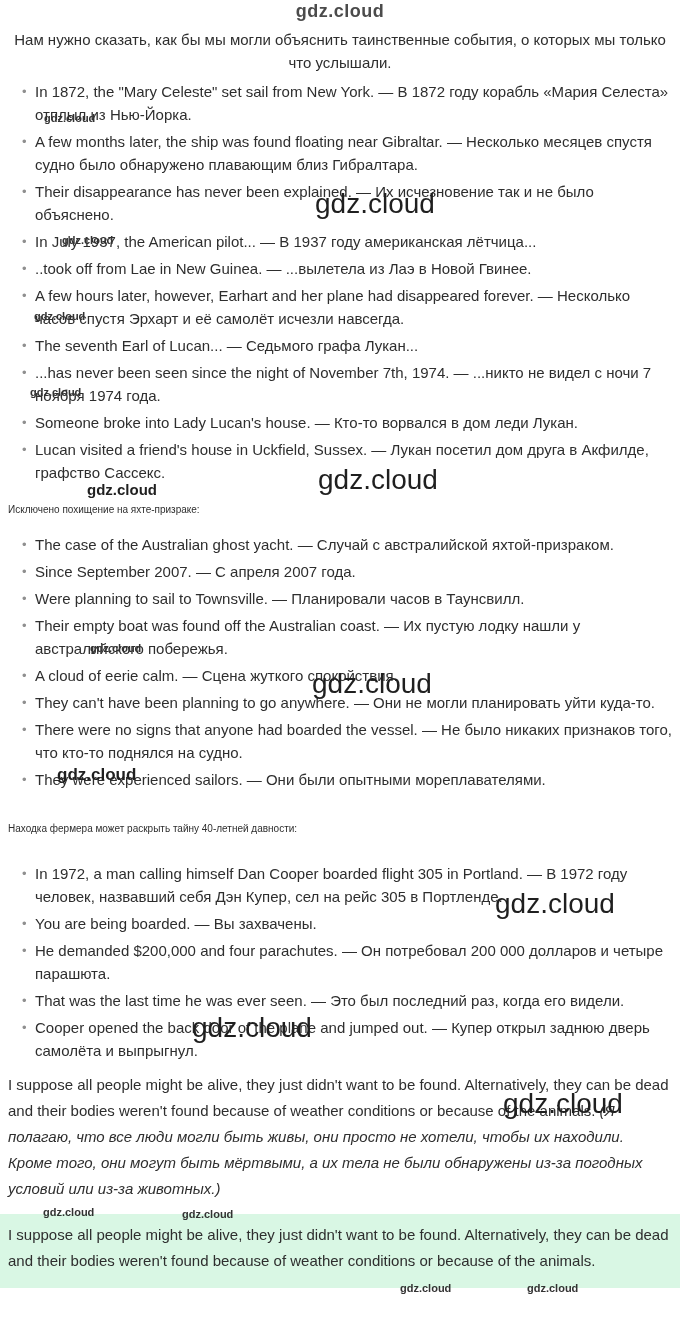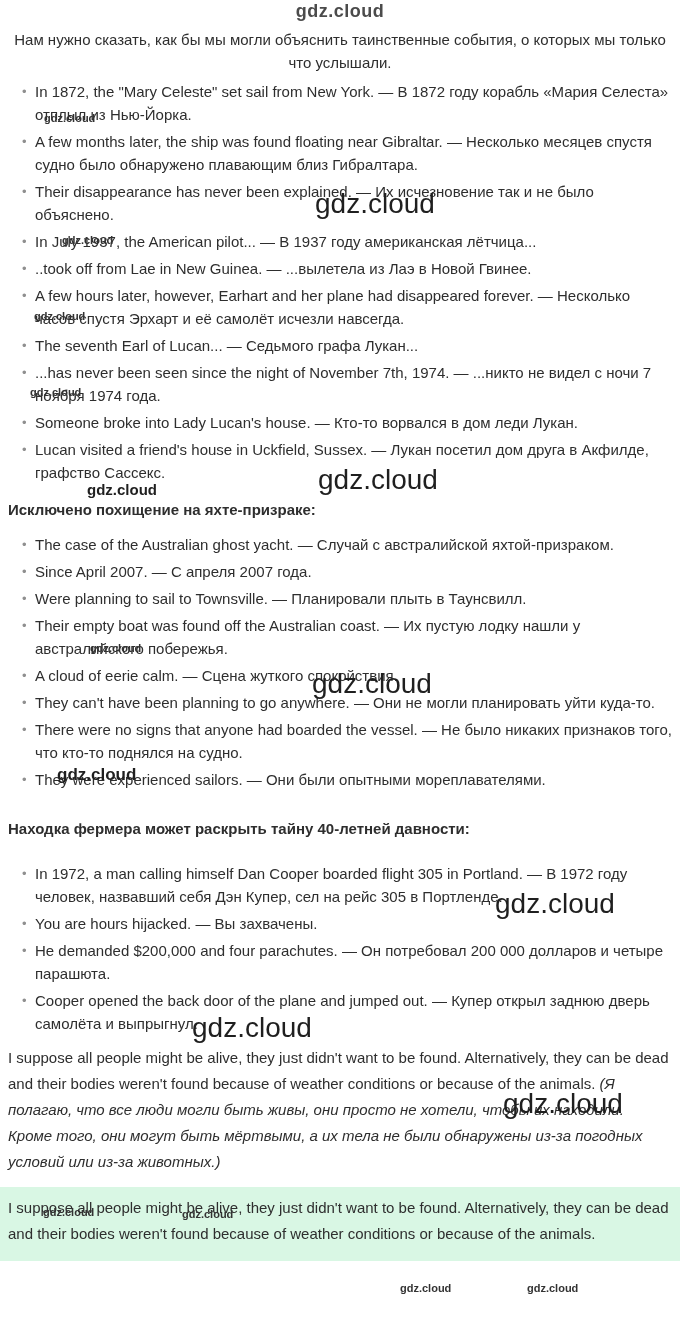--- a/index.html
+++ b/index.html
@@ -35,23 +35,23 @@
   ul.bullet-list li::before {
     content: "•";
     position: absolute;
     left: 0;
     top: 0;
     color: #8f8f8f;
     font-size: 13px;
     line-height: 23px;
   }
   h3.section-heading {
-    font-size: 15px;
+    font-size: 10px;
     line-height: 23px;
-    font-weight: bold;
+    font-weight: normal;
     margin: 14px 0 12px 0;
   }
   h3.section-heading.spaced { margin: 26px 0 22px 0; }
   .conclusion {
     margin: 10px 0 12px 0;
     line-height: 26px;
   }
   .conclusion em { font-style: italic; }
   .highlight-paragraph {
     margin: 0 -8px;
@@ -97,35 +97,36 @@
     <li>The seventh Earl of Lucan... — Седьмого графа Лукан...</li>
     <li>...has never been seen since the night of November 7th, 1974. — ...никто не видел с ночи 7 ноября 1974 года.</li>
     <li>Someone broke into Lady Lucan's house. — Кто-то ворвался в дом леди Лукан.</li>
     <li>Lucan visited a friend's house in Uckfield, Sussex. — Лукан посетил дом друга в Акфилде, графство Сассекс.</li>
   </ul>
 
   <h3 class="section-heading">Исключено похищение на яхте-призраке:</h3>
 
   <ul class="bullet-list">
     <li>The case of the Australian ghost yacht. — Случай с австралийской яхтой-призраком.</li>
-    <li>Since April 2007. — С апреля 2007 года.</li>
-    <li>Were planning to sail to Townsville. — Планировали плыть в Таунсвилл.</li>
+    <li>Since September 2007. — С апреля 2007 года.</li>
+    <li>Were planning to sail to Townsville. — Планировали часов в Таунсвилл.</li>
     <li>Their empty boat was found off the Australian coast. — Их пустую лодку нашли у австралийского побережья.</li>
     <li>A cloud of eerie calm. — Сцена жуткого спокойствия.</li>
     <li>They can't have been planning to go anywhere. — Они не могли планировать уйти куда-то.</li>
     <li>There were no signs that anyone had boarded the vessel. — Не было никаких признаков того, что кто-то поднялся на судно.</li>
     <li>They were experienced sailors. — Они были опытными мореплавателями.</li>
   </ul>
 
   <h3 class="section-heading spaced">Находка фермера может раскрыть тайну 40-летней давности:</h3>
 
   <ul class="bullet-list">
     <li>In 1972, a man calling himself Dan Cooper boarded flight 305 in Portland. — В 1972 году человек, назвавший себя Дэн Купер, сел на рейс 305 в Портленде.</li>
-    <li>You are hours hijacked. — Вы захвачены.</li>
+    <li>You are being boarded. — Вы захвачены.</li>
     <li>He demanded $200,000 and four parachutes. — Он потребовал 200 000 долларов и четыре парашюта.</li>
+    <li>That was the last time he was ever seen. — Это был последний раз, когда его видели.</li>
     <li>Cooper opened the back door of the plane and jumped out. — Купер открыл заднюю дверь самолёта и выпрыгнул.</li>
   </ul>
 
   <p class="conclusion"><span>I suppose all people might be alive, they just didn't want to be found. Alternatively, they can be dead and their bodies weren't found because of weather conditions or because of the animals.</span> <em>(Я полагаю, что все люди могли быть живы, они просто не хотели, чтобы их находили. Кроме того, они могут быть мёртвыми, а их тела не были обнаружены из-за погодных условий или из-за животных.)</em></p>
 
   <div class="highlight-paragraph" style="background: rgb(217, 247, 228);">I suppose all people might be alive, they just didn't want to be found. Alternatively, they can be dead and their bodies weren't found because of weather conditions or because of the animals.</div>
 
   <span class="wm wm-logo">gdz.cloud</span>
   <span class="wm wm-sm" style="left:44px; top:113px;">gdz.cloud</span>
   <span class="wm wm-lg" style="left:315px; top:190px;">gdz.cloud</span>

